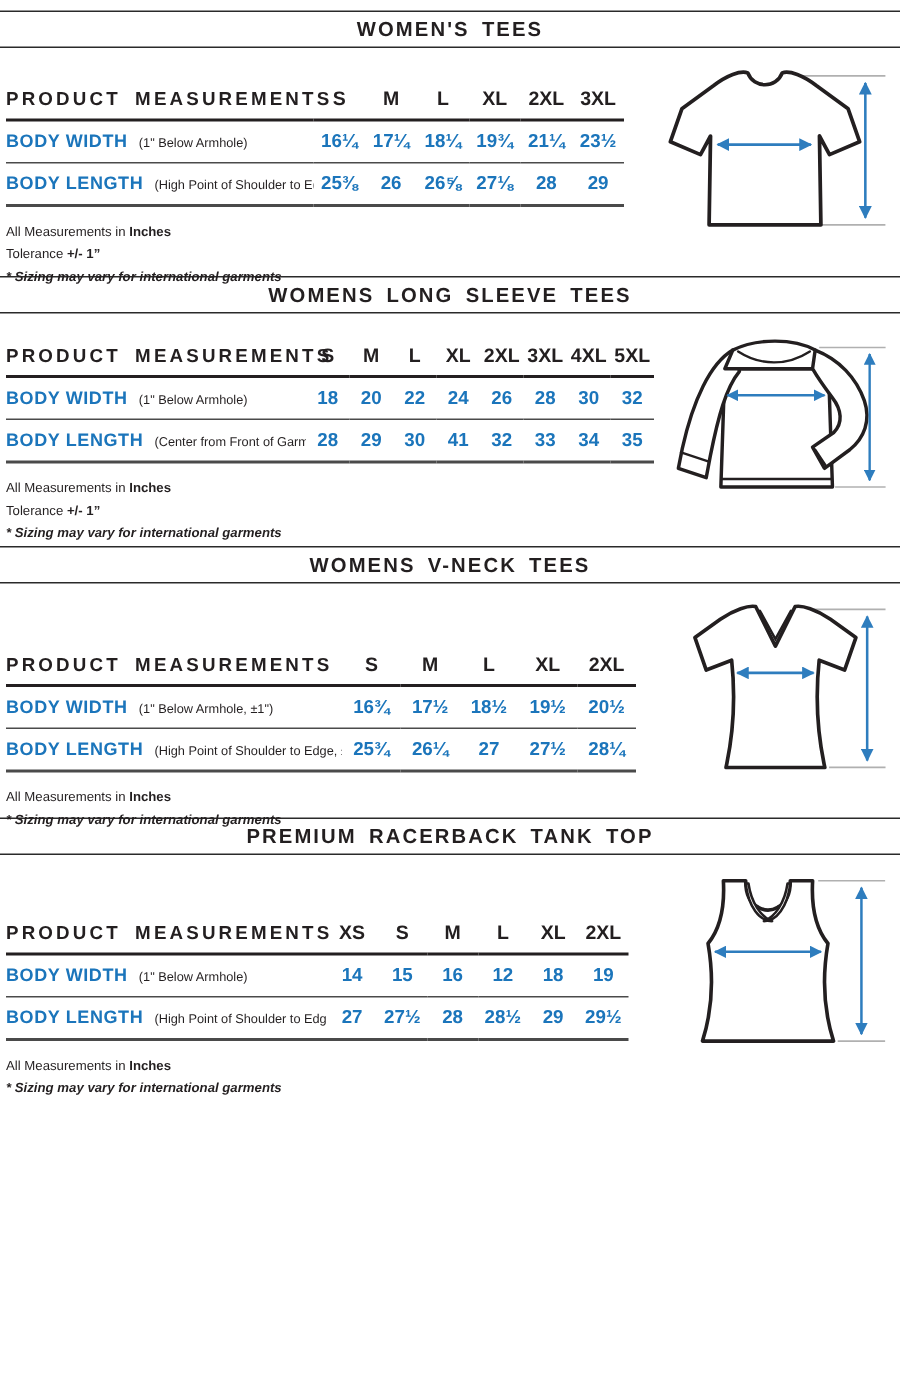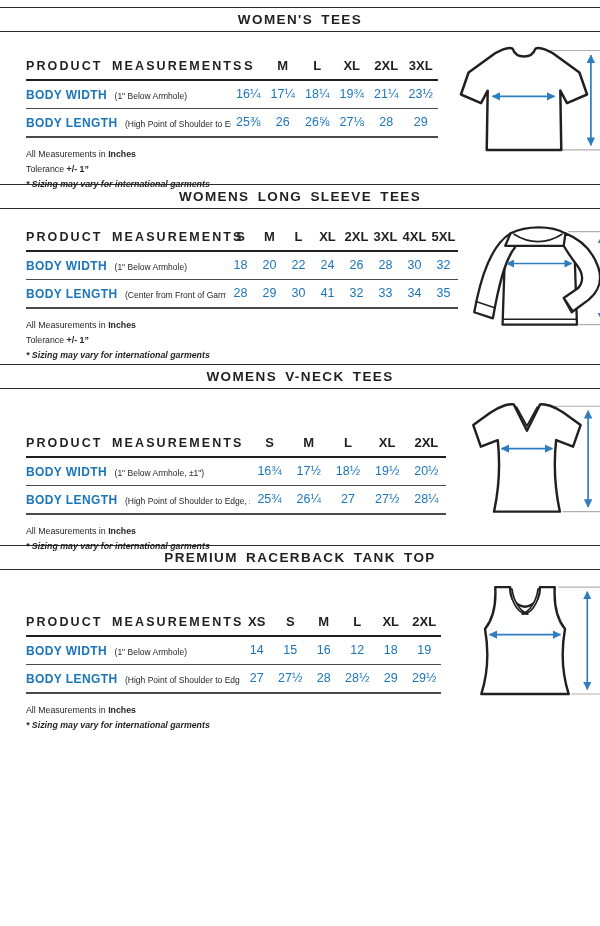--- a/index.html
+++ b/index.html
@@ -15,21 +15,21 @@
   .band {
     border-top:1.5px solid #2a2a2a;
     border-bottom:1.5px solid #2a2a2a;
     text-align:center; padding:4px 0 4px;
   }
   .band h2 {
     margin:0; font-size:13.5px; font-weight:bold;
     letter-spacing:1.4px; word-spacing:3px; color:#231f20;
   }
 
-  .row { display:flex; padding:0 4px 0 26px; }
+  .row { display:flex; padding:0 4px 0 4px; }
   .left { flex:1 1 auto; }
   .fig  { flex:0 0 auto; }
 
   
   .s1 .row { height:152px; } .s1 .left { padding-top:26px; } .s1 .fig { width:172px; margin-top:6px; }
   .s2 .row { height:155px; } .s2 .left { padding-top:20px; } .s2 .fig { width:160px; margin-top:12px; }
   .s3 .row { height:156px; } .s3 .left { padding-top:46px; } .s3 .fig { width:160px; margin-top:4px; }
   .s4 .row { height:162px; } .s4 .left { padding-top:44px; } .s4 .fig { width:168px; margin-top:6px; }
 
   
@@ -45,21 +45,21 @@
 
   th.pm {
     text-align:left; font-size:12.5px; font-weight:bold;
     letter-spacing:2.1px; word-spacing:4px; padding:0 0 6px; white-space:nowrap;
   }
   table.mtable thead th:not(.pm) {
     font-size:13px; font-weight:bold; text-align:center;
     padding:0 0 6px; white-space:nowrap;
   }
   table.mtable tbody td:not(.rl) {
-    color:#1b75bb; font-weight:normal; font-size:12.5px;
+    color:#1b75bb; font-weight:bold; font-size:12.5px;
     text-align:center; padding:4px 0 5px; white-space:nowrap;
   }
   td.rl { padding:4px 0 5px; white-space:nowrap; overflow:hidden; }
   .rl-main { color:#1b75bb; font-weight:bold; font-size:12px; letter-spacing:.4px; }
   .rl-sub  { font-size:8.5px; color:#231f20; margin-left:3px; }
 
   
   .notes { margin-top:9px; font-size:8.8px; line-height:15px; color:#231f20; }
   .notes p { margin:0; }
   .notes strong { font-weight:bold;text-align:center; }

